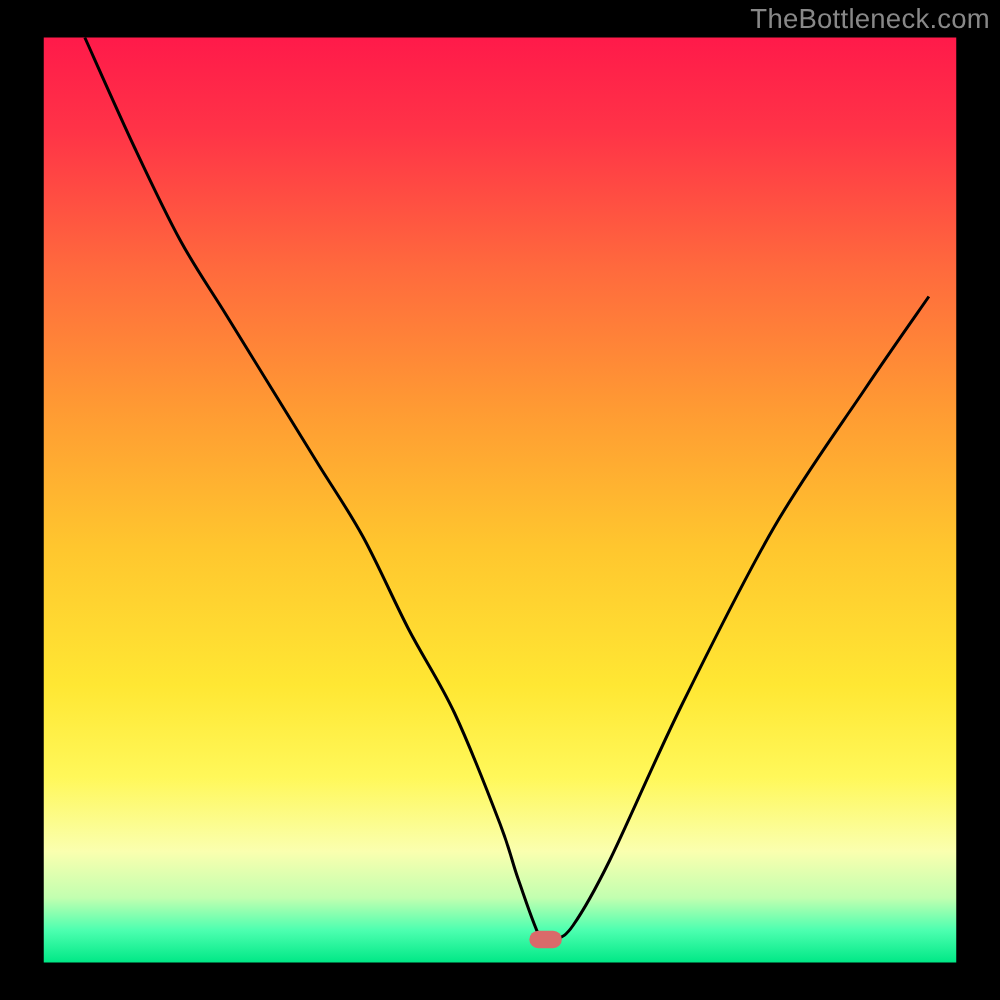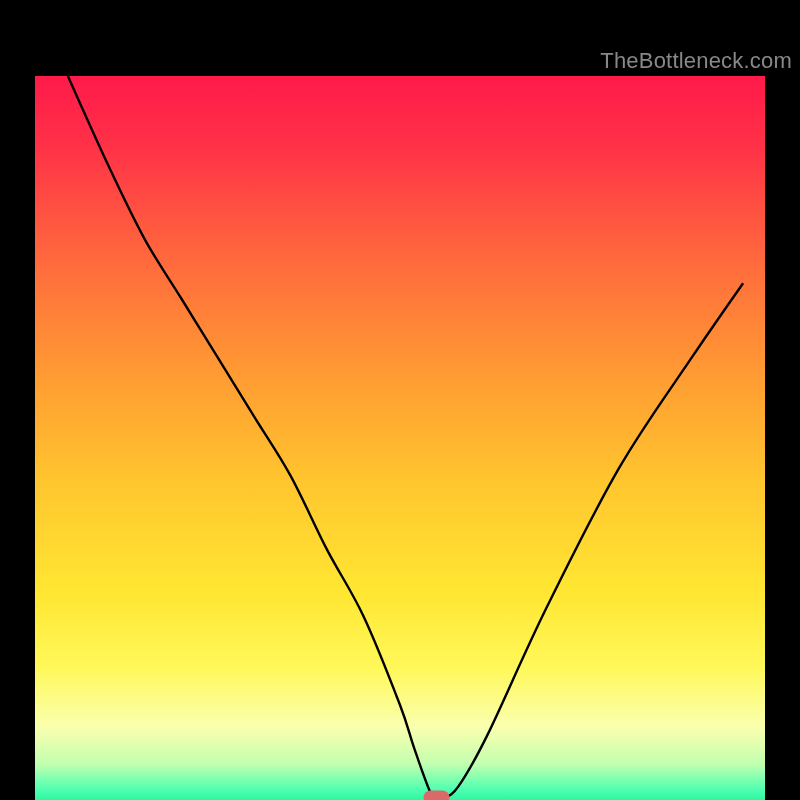--- a/index.html
+++ b/index.html
@@ -8,21 +8,20 @@
     width: 800px;
     height: 800px;
     background: #000;
     font-family: Arial, Helvetica, sans-serif;
     overflow: hidden;
   }
   .chart-container {
     position: relative;
     width: 800px;
     height: 724px;
-    margin-top: 46px;
   }
   .watermark {
     position: absolute;
     top: 2px;
     right: 8px;
     color: #888;
     font-size: 22px;
     font-weight: 500;
     z-index: 5;
     letter-spacing: 0.2px;

